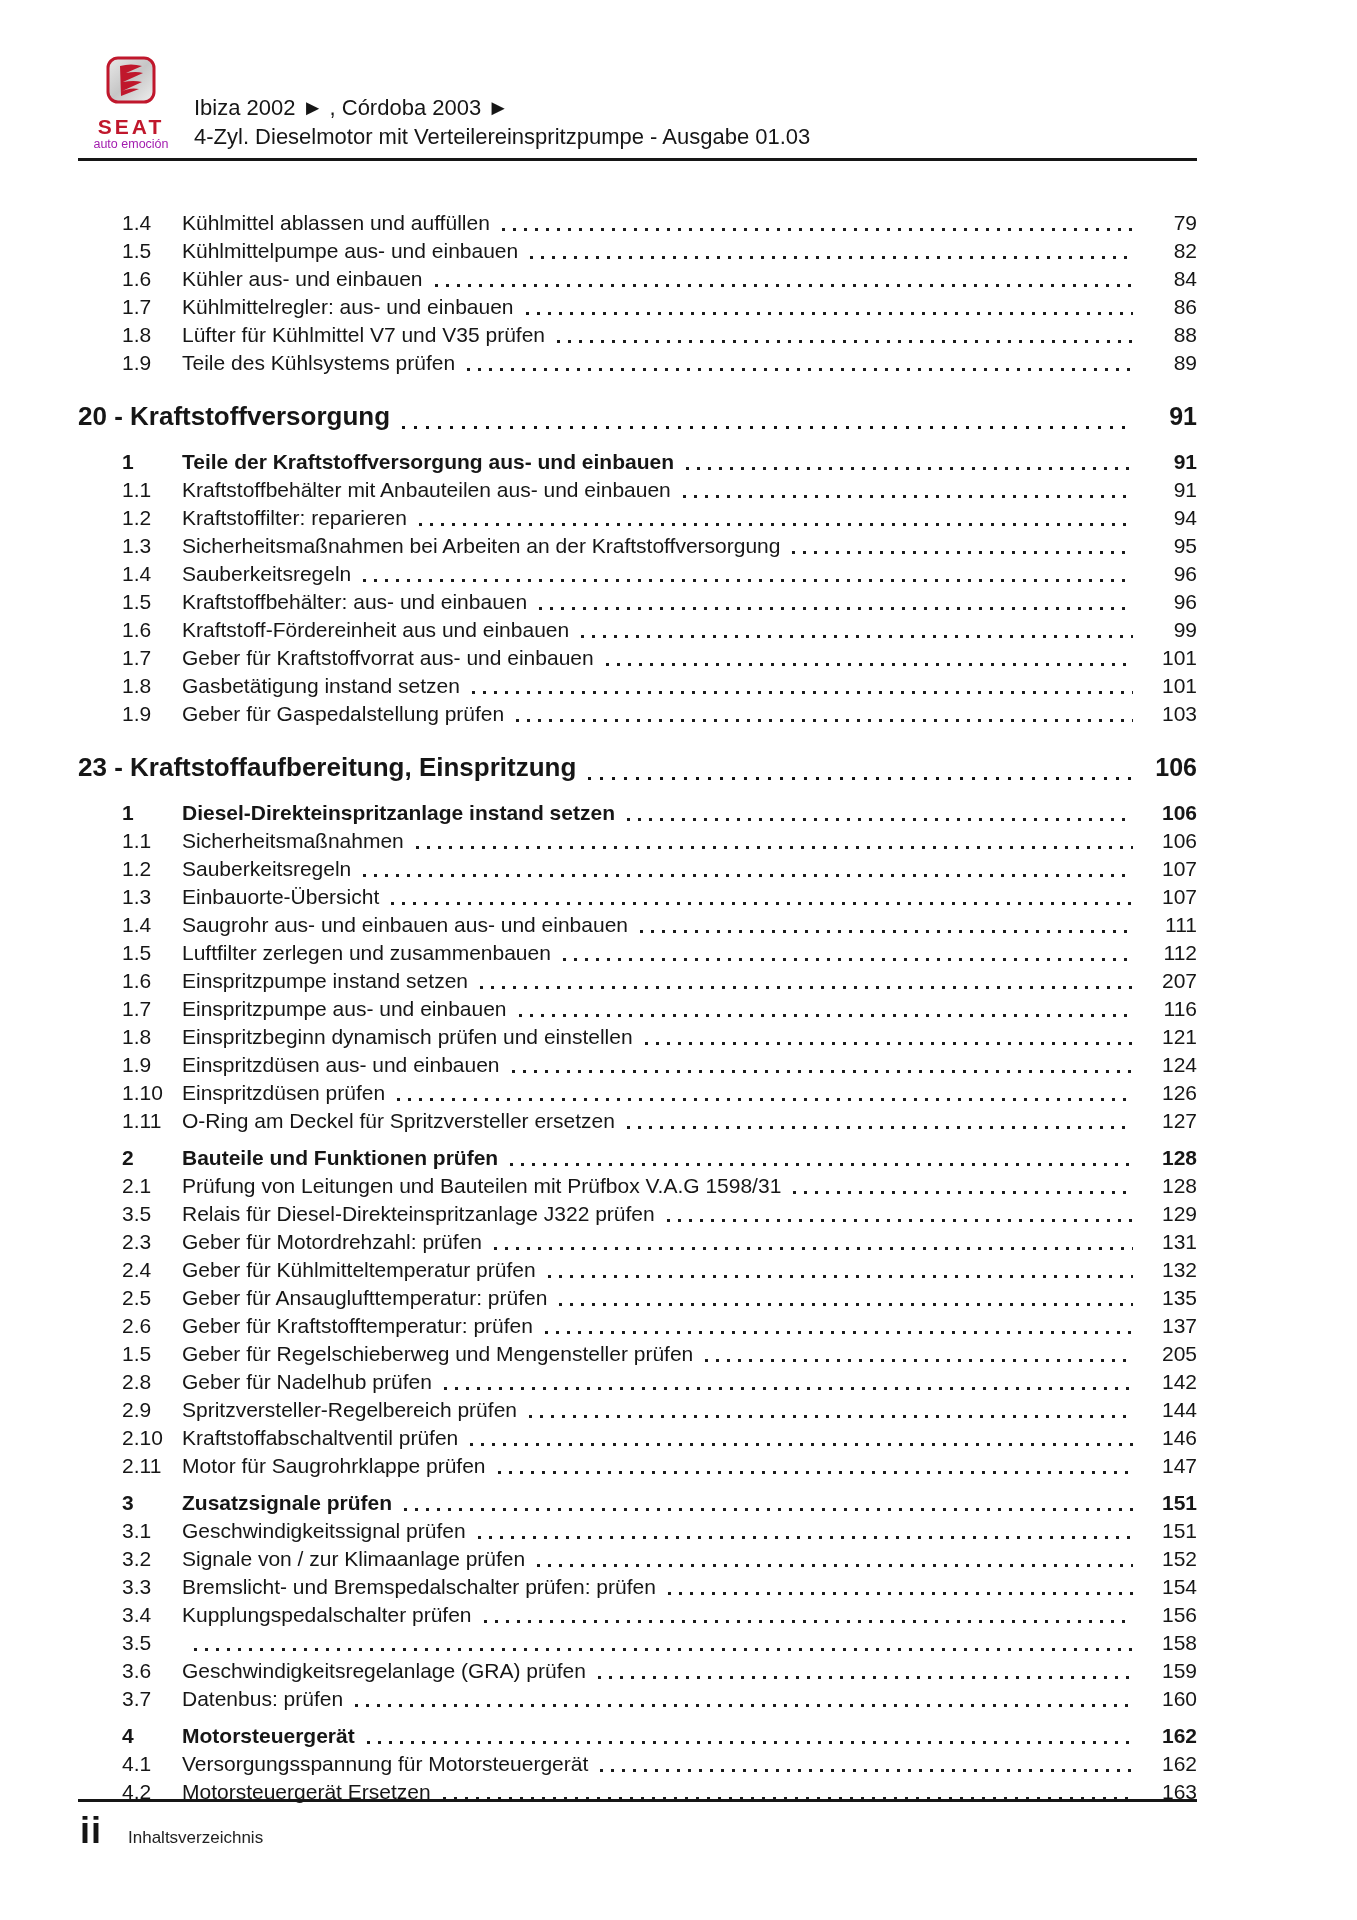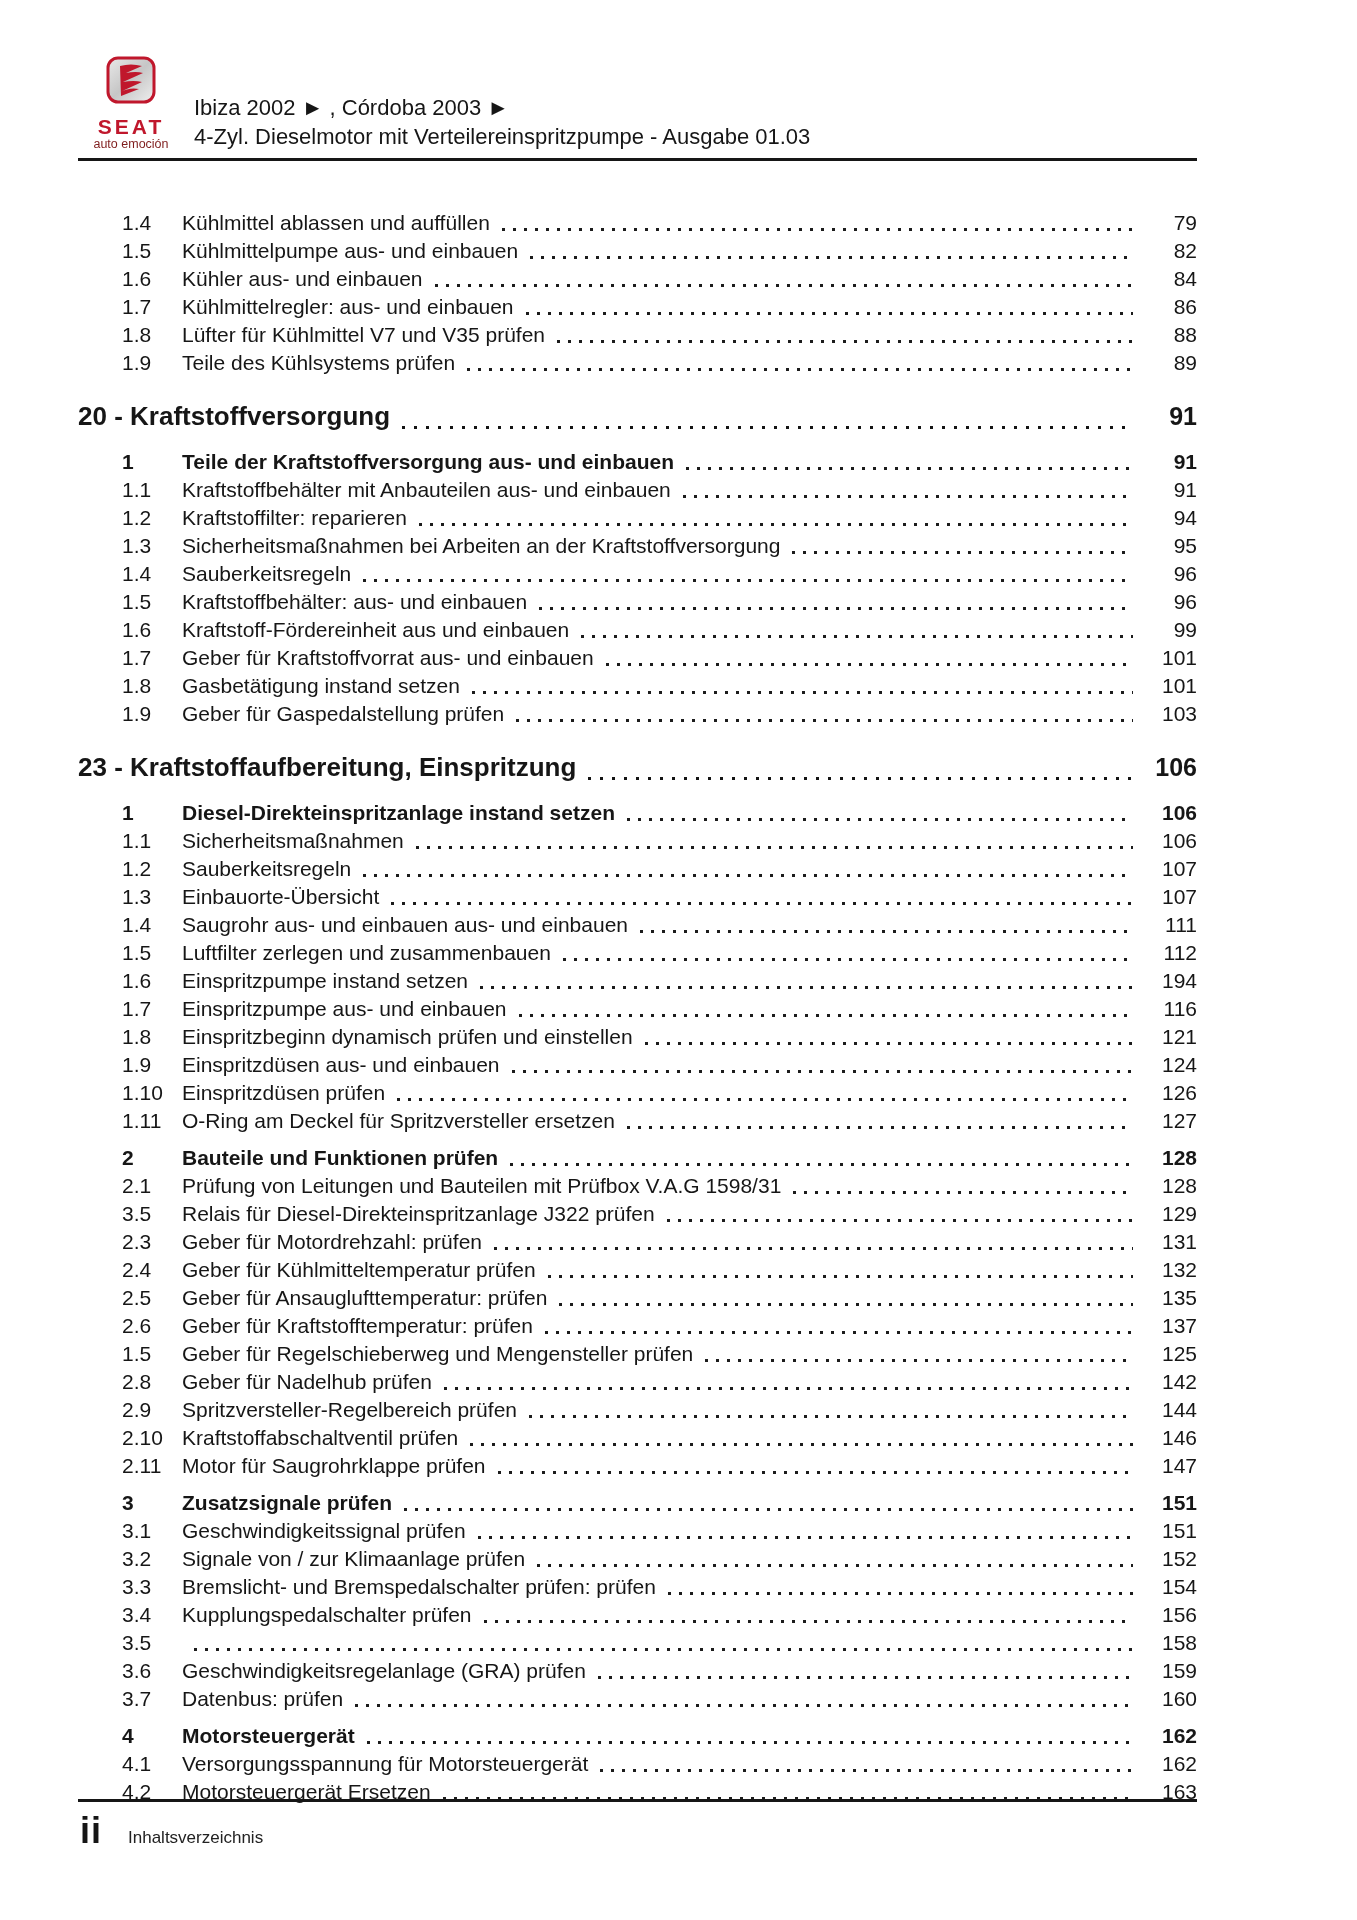--- a/index.html
+++ b/index.html
@@ -12,21 +12,21 @@
     color: #161616;
     overflow: hidden;
   }
   .content { position:absolute; left:78px; top:0; width:1119px; }
 
   
   .hdr { display:flex; align-items:flex-end; padding-top:56px; }
   .logo-block { width:106px; flex:none; text-align:center; margin-right:4px; }
   .logo-mark { display:block; margin:0 auto; }
   .logo-word { font-weight:bold; color:#c0172c; font-size:21px; letter-spacing:3px; line-height:1; margin-top:12px; }
-  .logo-tag  { color:#7f1d1d; font-size:12.5px; line-height:1.2; }
+  .logo-tag  { color:#a21caf; font-size:12.5px; line-height:1.2; }
   .hdr-titles { padding-left:6px; padding-bottom:1px; }
   .hdr-line { font-size:22px; line-height:29px; white-space:nowrap; }
   .hdr-rule { border:none; border-top:3px solid #161616; margin:6px 0 0 0; }
 
   
   .toc { margin-top:48px; }
   .toc-row, .sec-row {
     display:flex; align-items:baseline;
     font-size:21px; line-height:28px; height:28px;
     white-space:nowrap;
@@ -221,21 +221,21 @@
         <div class="toc-row">
           <span class="num">1.5</span>
           <span class="title">Luftfilter zerlegen und zusammenbauen</span>
           <span class="dots"></span>
           <span class="pagenum">112</span>
         </div>
         <div class="toc-row">
           <span class="num">1.6</span>
           <span class="title">Einspritzpumpe instand setzen</span>
           <span class="dots"></span>
-          <span class="pagenum">194</span>
+          <span class="pagenum">207</span>
         </div>
         <div class="toc-row">
           <span class="num">1.7</span>
           <span class="title">Einspritzpumpe aus- und einbauen</span>
           <span class="dots"></span>
           <span class="pagenum">116</span>
         </div>
         <div class="toc-row">
           <span class="num">1.8</span>
           <span class="title">Einspritzbeginn dynamisch prüfen und einstellen</span>
@@ -299,21 +299,21 @@
         <div class="toc-row">
           <span class="num">2.6</span>
           <span class="title">Geber für Kraftstofftemperatur: prüfen</span>
           <span class="dots"></span>
           <span class="pagenum">137</span>
         </div>
         <div class="toc-row">
           <span class="num">1.5</span>
           <span class="title">Geber für Regelschieberweg und Mengensteller prüfen</span>
           <span class="dots"></span>
-          <span class="pagenum">125</span>
+          <span class="pagenum">205</span>
         </div>
         <div class="toc-row">
           <span class="num">2.8</span>
           <span class="title">Geber für Nadelhub prüfen</span>
           <span class="dots"></span>
           <span class="pagenum">142</span>
         </div>
         <div class="toc-row">
           <span class="num">2.9</span>
           <span class="title">Spritzversteller-Regelbereich prüfen</span>

